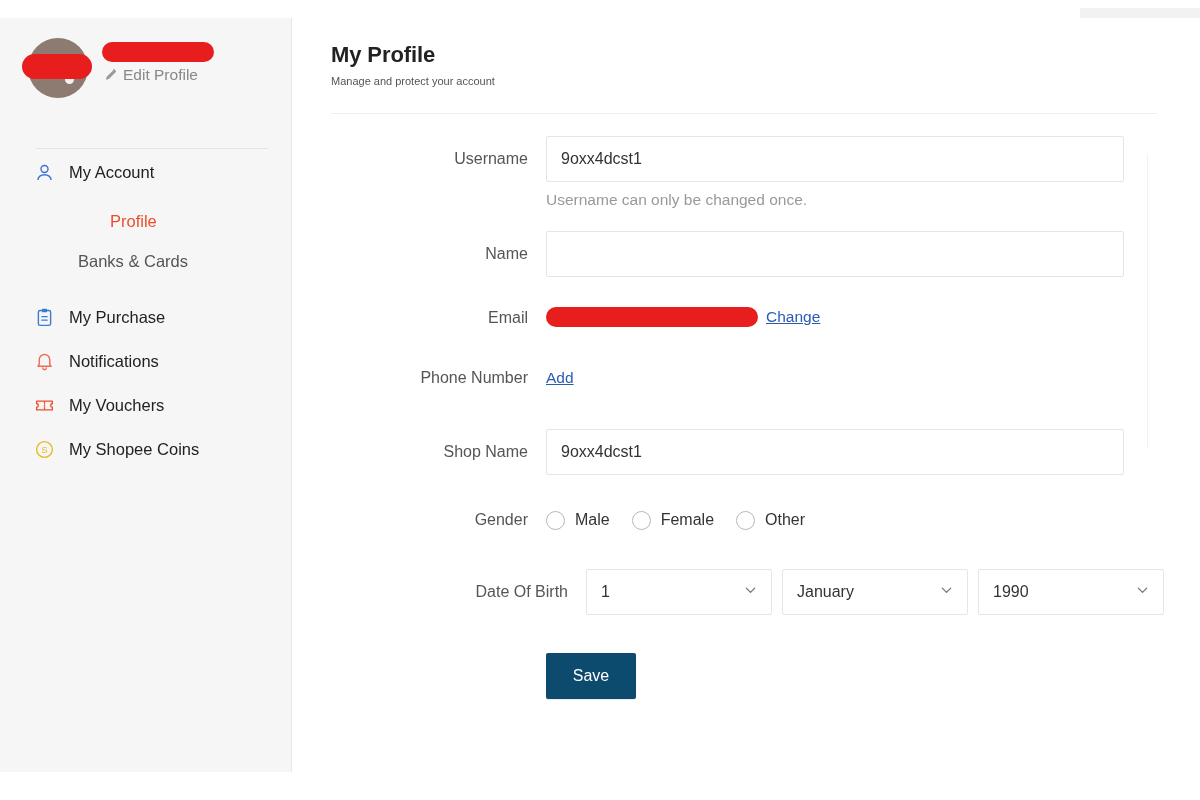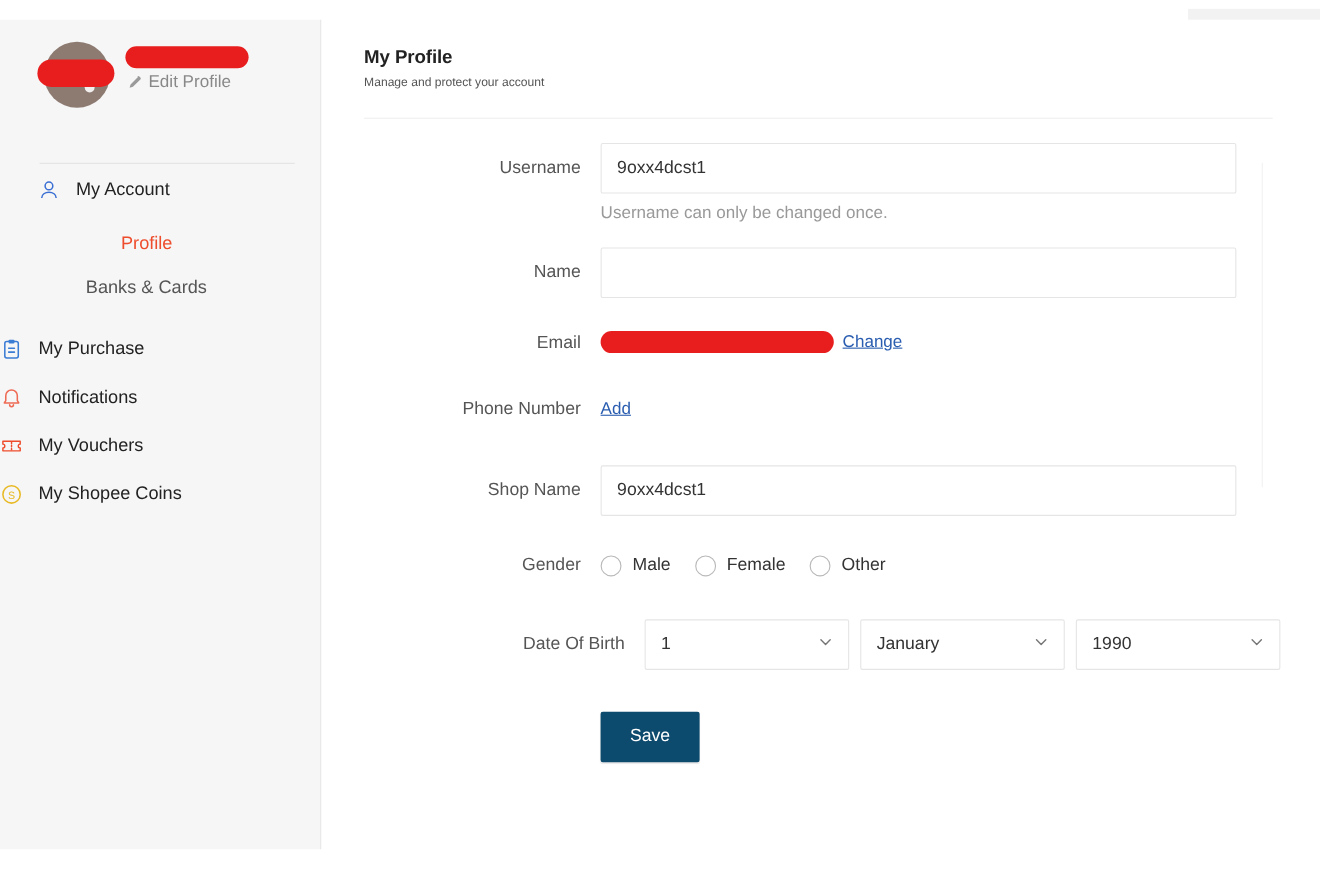--- a/index.html
+++ b/index.html
@@ -43,21 +43,21 @@
     top: 18px; left: 0;
     width: 292px;
     height: 754px;
     background: #f6f6f6;
     border-right: 1px solid #e8e8e8;
   }
 
   .profile-head {
     position: absolute;
     top: 20px;
-    left: 40px;
+    left: 28px;
     display: flex;
     align-items: flex-start;
     gap: 14px;
   }
 
   .avatar-wrap {
     position: relative;
     width: 60px;
     height: 60px;
     flex: 0 0 auto;
@@ -143,40 +143,41 @@
     color: #555555;
     cursor: pointer;
     white-space: nowrap;
   }
   .nav-sub-item.active { color: #ee4d2d; margin-left: 32px; }
 
   .nav-item {
     display: flex;
     align-items: center;
     gap: 14px;
+    padding-left: 34px;
     height: 44px;
     cursor: pointer;
   }
   .nav-item .label { font-size: 16.5px; color: #222222; }
 
   
   .content {
     position: absolute;
     top: 18px;
     left: 293px;
     width: 907px;
     height: 782px;
     background: #ffffff;
   }
 
   .page-head {
     padding: 24px 0 0 38px;
   }
   .page-title {
-    font-size: 17px;
+    font-size: 22px;
     font-weight: bold;
     color: #222222;
     margin: 0 0 7px 0;
     letter-spacing: -0.1px;
   }
   .page-sub {
     font-size: 11px;
     color: #555555;
     margin: 0;
   }

